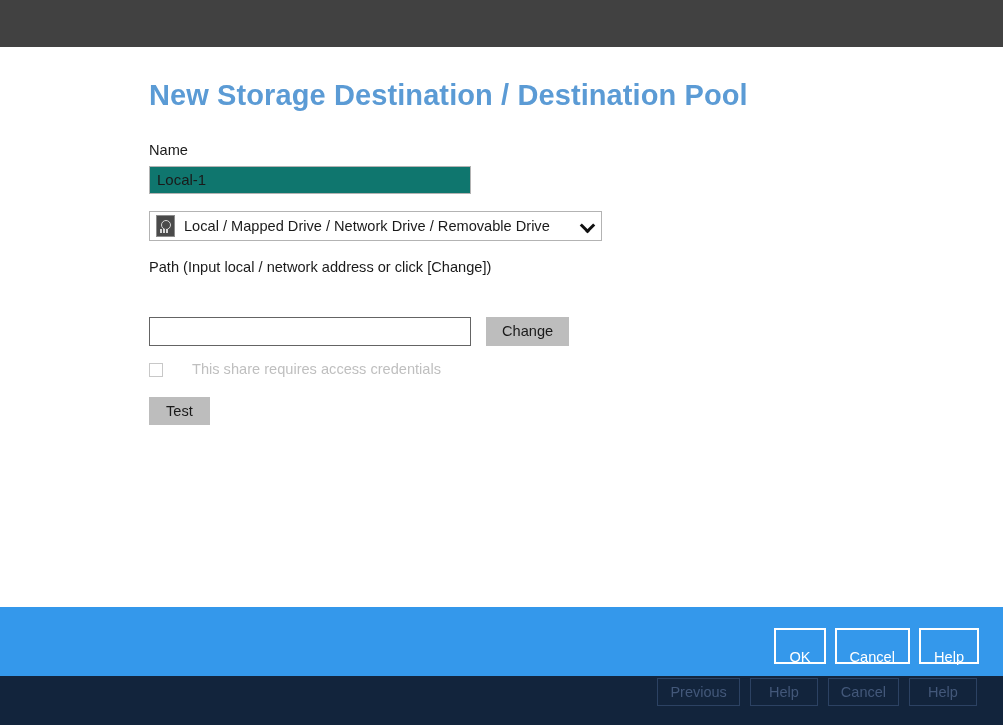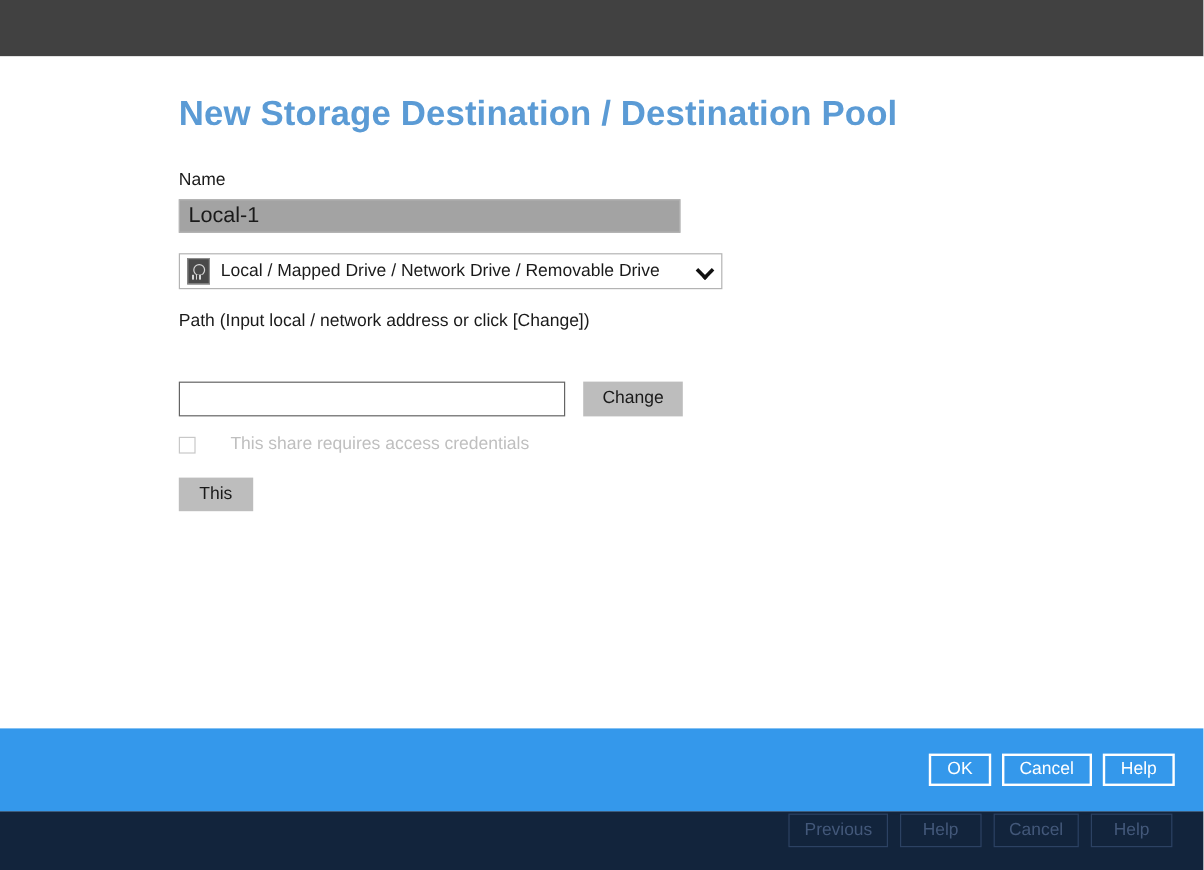--- a/index.html
+++ b/index.html
@@ -80,27 +80,27 @@
   .field-label {
     display: block;
     font-size: 14.6px;
     color: #1a1a1a;
     margin-bottom: 6px;
     line-height: 1.3;
   }
 
   .text-input {
     display: block;
-    width: 418px;
+    width: 322px;
     height: 28px;
     padding: 2px 7px;
     border: 1px solid #b3b3b3;
-    background: #a3a3a3;
-    color: #1a1a1a;
-    font-size: 18px;
+    background: #0f766e;
+    color: #1a1a1a;
+    font-size: 15px;
     font-family: "Liberation Sans", sans-serif;
     outline: none;
   }
 
   .field-group { margin-bottom: 17px; }
 
   
   .select-row {
     position: relative;
     display: inline-flex;
@@ -231,21 +231,21 @@
   }
   .dialog-btn-row {
     position: absolute;
     right: 24px; top: 628px;
     display: flex;
     gap: 9px;
   }
   .outline-button {
     min-width: 46px;
     height: 27px;
-    padding: 0 13px;
+    padding: 16px 13px;
     background: transparent;
     border: 2px solid #ffffff;
     color: #ffffff;
     font-size: 14.6px;
     font-family: "Liberation Sans", sans-serif;
     line-height: 23px;
     text-align: center;
     cursor: pointer;
     white-space: nowrap;
   }
@@ -290,21 +290,21 @@
           <button class="gray-button">Change</button>
         </div>
 
         <div class="checkbox-row">
           <span class="checkbox-box"></span>
           <span class="checkbox-label">This share requires access credentials</span>
         </div>
       </div>
 
       <div class="test-wrap">
-        <button class="test-button">This</button>
+        <button class="test-button">Test</button>
       </div>
 
     </div>
   </div>
 
   <div class="dialog-footer"></div>
   <div class="dialog-btn-row">
     <div class="outline-button">OK</div>
     <div class="outline-button">Cancel</div>
     <div class="outline-button">Help</div>

